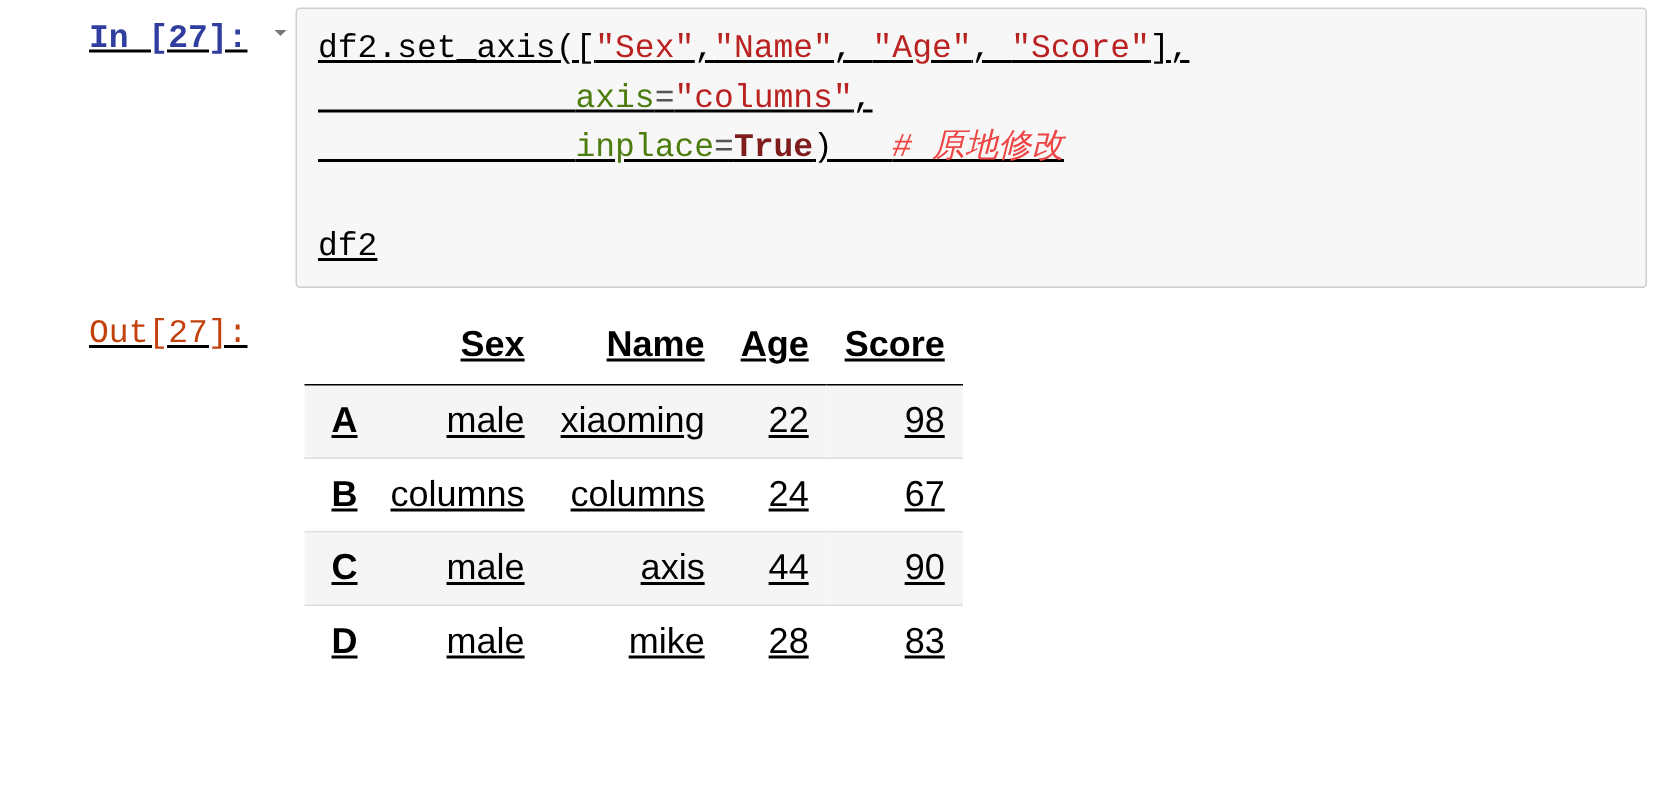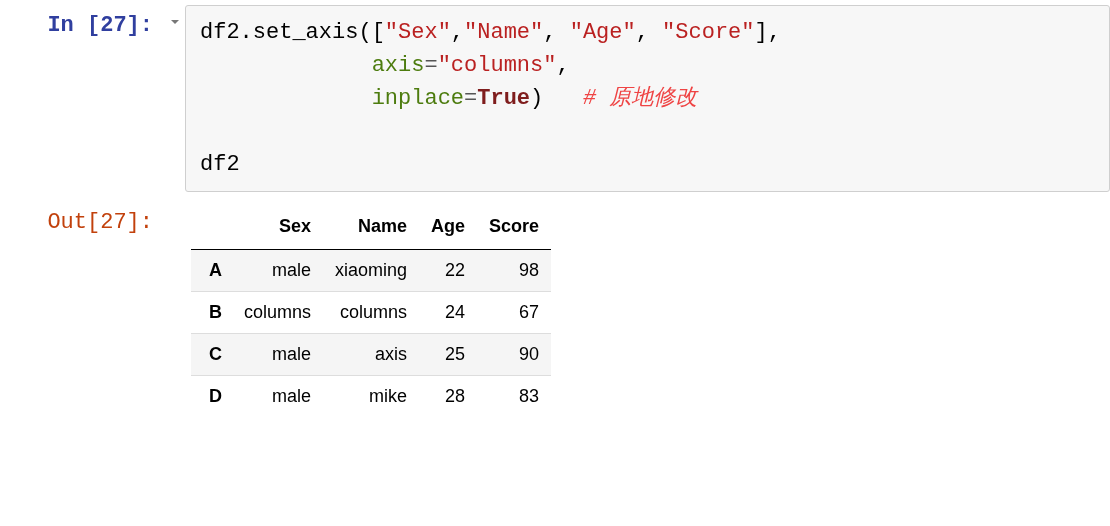--- a/index.html
+++ b/index.html
@@ -6,21 +6,22 @@
     body {
       margin: 0;
       padding: 0;
       font-family: -apple-system, BlinkMacSystemFont, "Segoe UI", Helvetica, Arial, sans-serif;
       background: #fff;
       width: 1110px;
     }
     .cell {
       display: flex;
       align-items: flex-start;
-      padding: 5px 0;
+      padding: 5px 12px;
+      text-decoration: underline;
     }
     .prompt {
       width: 165px;
       flex-shrink: 0;
       text-align: right;
       padding: 8px 12px 0 0;
       font-family: ui-monospace, SFMono-Regular, Menlo, Monaco, "Courier New", monospace;
       font-size: 22px;
       white-space: nowrap;
     }
@@ -54,21 +55,21 @@
     .tok-op { color: #555; }
     .tok-bool { color: #7f1d1d; font-weight: bold; }
     .tok-comment { color: #ef4444; font-style: italic; }
 
     .output-area {
       flex: 1;
       padding: 4px 0 0 6px;
     }
     .df-table {
       border-collapse: collapse;
-      font-size: 18px;
+      font-size: 24px;
       color: #000;
     }
     .df-table th, .df-table td {
       padding: 10px 12px;
       text-align: right;
       font-weight: normal;
     }
     .df-table thead th {
       border-bottom: 1px solid #000;
       font-weight: bold;
@@ -135,21 +136,21 @@
           <th>B</th>
           <td>columns</td>
           <td>columns</td>
           <td>24</td>
           <td>67</td>
         </tr>
         <tr>
           <th>C</th>
           <td>male</td>
           <td>axis</td>
-          <td>25</td>
+          <td>44</td>
           <td>90</td>
         </tr>
         <tr>
           <th>D</th>
           <td>male</td>
           <td>mike</td>
           <td>28</td>
           <td>83</td>
         </tr>
       </tbody>

